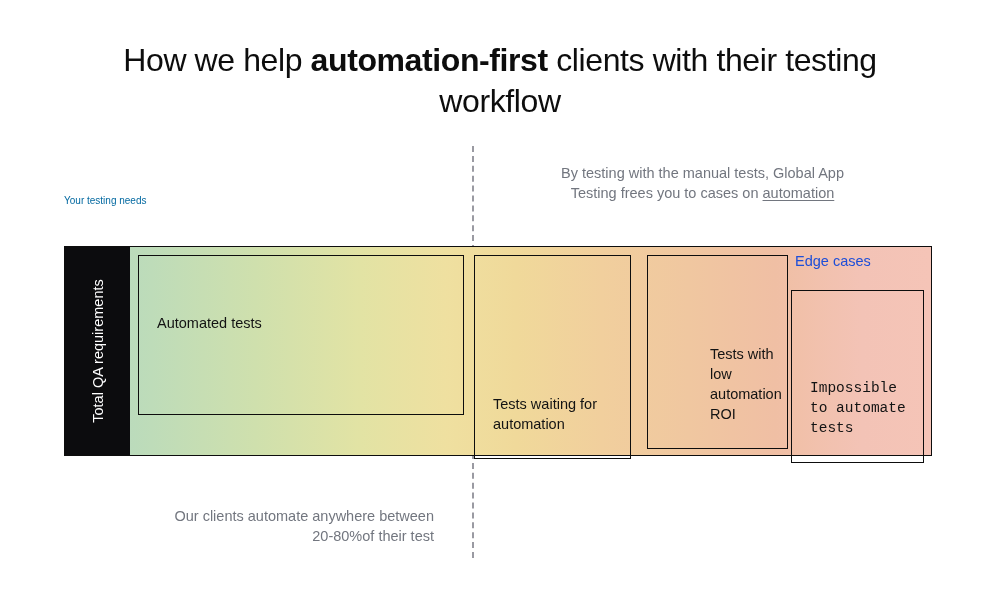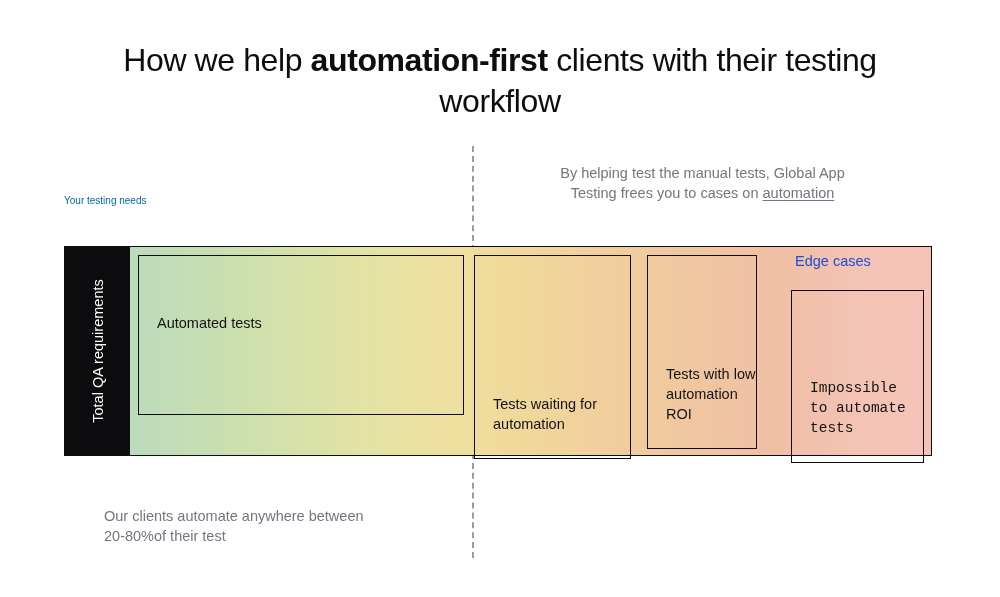--- a/index.html
+++ b/index.html
@@ -54,21 +54,21 @@
     color: #72767f;
     text-decoration: underline;
     text-underline-offset: 2px;
     cursor: pointer;
   }
   .note-bottom {
     position: absolute;
     left: 104px;
     top: 506px;
     width: 330px;
-    text-align: left;
+    text-align: right;
     font-size: 14.5px;
     line-height: 20px;
     color: #72767f;
   }
 
   
   .dashed-line {
     position: absolute;
     left: 472px;
     top: 146px;
@@ -147,41 +147,41 @@
 </head>
 <body>
 
 <div class="title">
   <span>How we help </span><b>automation-first</b><span> clients with their testing workflow</span>
 </div>
 
 <div class="label-left">Your testing needs</div>
 
 <div class="note-right">
-  <span>By helping test the manual tests, Global App</span><br>
+  <span>By testing with the manual tests, Global App</span><br>
   <span>Testing frees you to cases on </span><span class="link">automation</span>
 </div>
 
 <div class="dashed-line"></div>
 
 <div class="bar">
 
   <div class="bar-axis-label">
     <span>Total QA requirements</span>
   </div>
 
   <div class="seg" style="left:73px; top:8px; width:326px; height:160px;align-items:center;">
     <div class="seg-label">Automated tests</div>
   </div>
 
   <div class="seg" style="left:409px; top:8px; width:157px; height:204px;">
     <div class="seg-label">Tests waiting for automation</div>
   </div>
 
-  <div class="seg" style="left:582px; top:8px; width:110px; height:194px;">
+  <div class="seg" style="left:582px; top:8px; width:141px; height:194px;padding-left:44px;">
     <div class="seg-label">Tests with low automation ROI</div>
   </div>
 
   <div class="seg" style="left:726px; top:43px; width:133px; height:173px;font-family:Liberation Mono, monospace;">
     <div class="seg-label">Impossible to automate tests</div>
   </div>
 
 </div>
 
 <div class="seg-edge-title">Edge cases</div>

